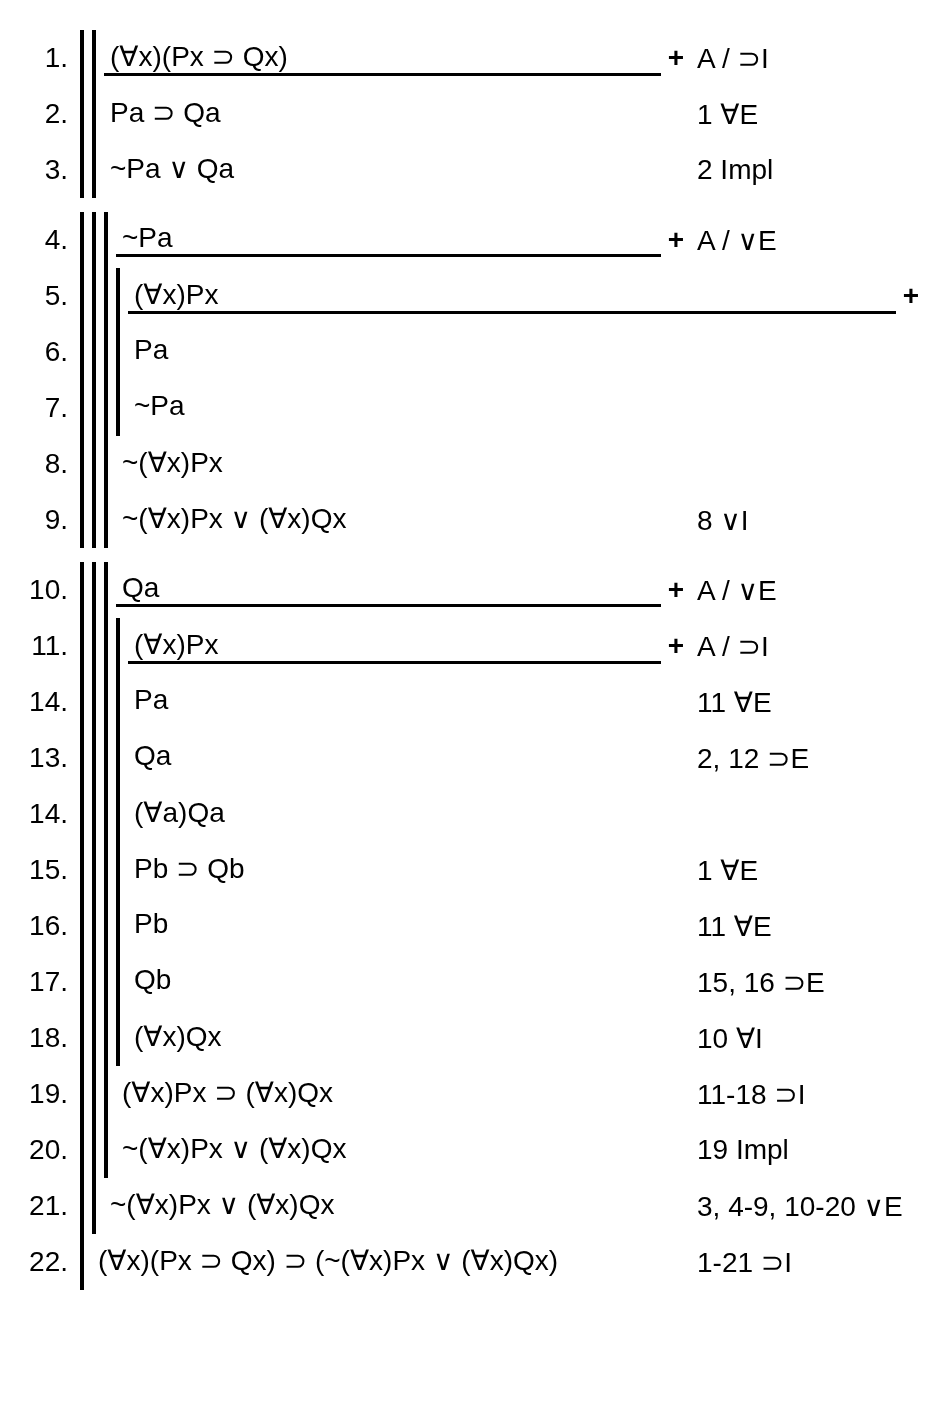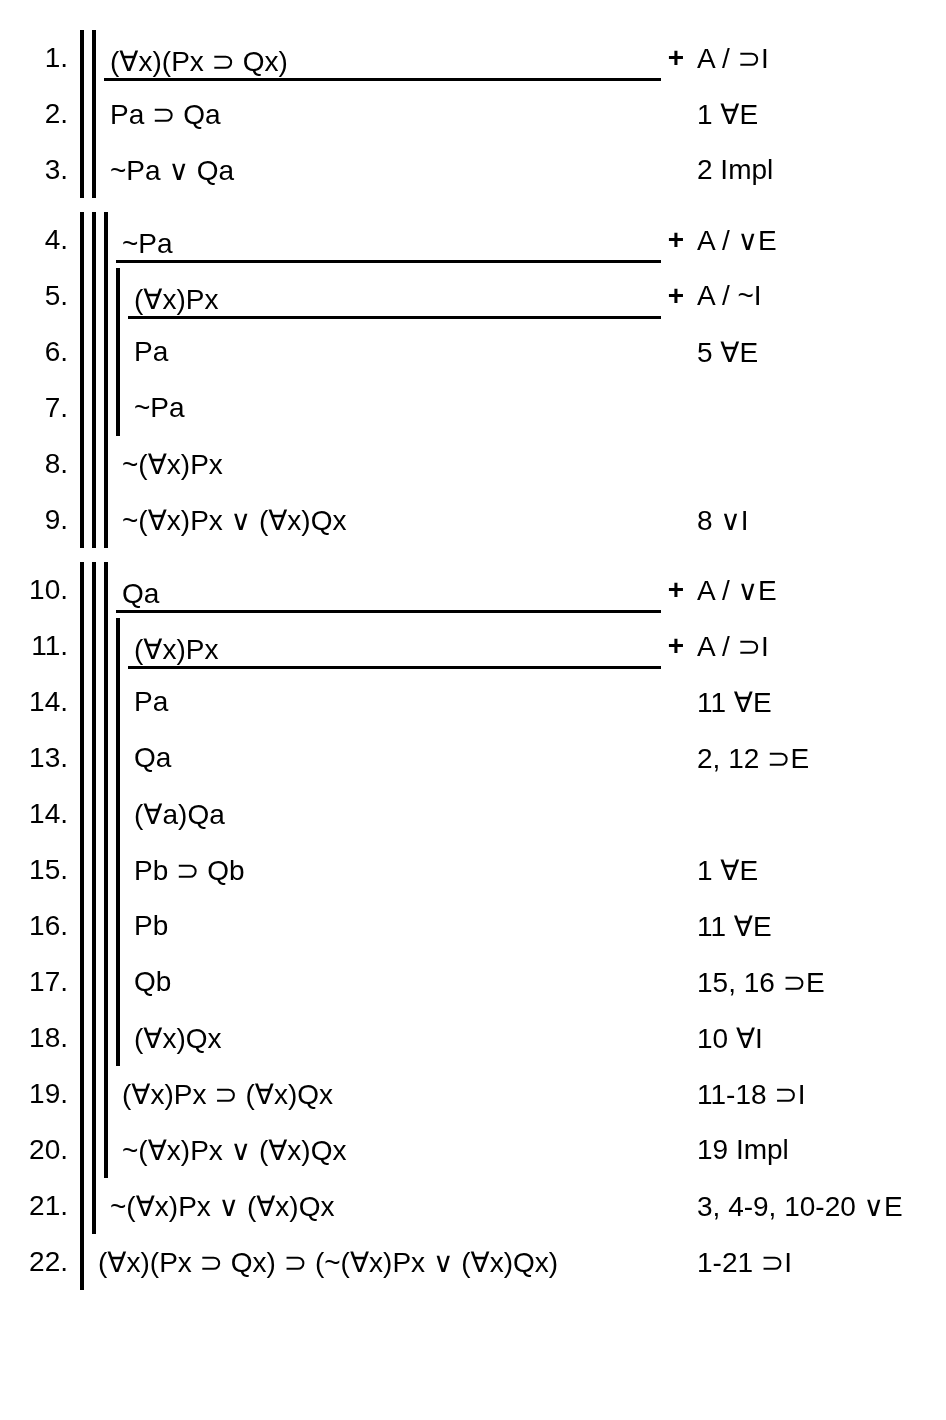--- a/index.html
+++ b/index.html
@@ -34,21 +34,21 @@
       width: 4px;
       background: #000;
       margin-right: 8px;
       align-self: stretch;
     }
     .cell {
       display: flex;
       flex-direction: column;
       flex: 1;
       align-self: stretch;
-      justify-content: center;
+      justify-content: flex-start;
       position: relative;
     }
     .formula {
       padding: 10px 0 10px 6px;
     }
     .underline-wrap {
       border-bottom: 3px solid #000;
       padding-bottom: 0;
     }
     .plus {
@@ -125,35 +125,33 @@
       <div class="bars">
         <div class="bar"></div>
         <div class="bar"></div>
         <div class="bar"></div>
         <div class="bar"></div>
       </div>
       <div class="cell">
         <div class="formula underline-wrap">(∀x)Px</div>
       </div>
       <div class="plus">+</div>
-      <div class="just">A / ~I</div>
     </div>
     <div class="line">
       <div class="num">6.</div>
       <div class="bars">
         <div class="bar"></div>
         <div class="bar"></div>
         <div class="bar"></div>
         <div class="bar"></div>
       </div>
       <div class="cell">
         <div class="formula">Pa</div>
       </div>
       <div class="plus"></div>
-      <div class="just">5 ∀E</div>
     </div>
     <div class="line">
       <div class="num">7.</div>
       <div class="bars">
         <div class="bar"></div>
         <div class="bar"></div>
         <div class="bar"></div>
         <div class="bar"></div>
       </div>
       <div class="cell">

